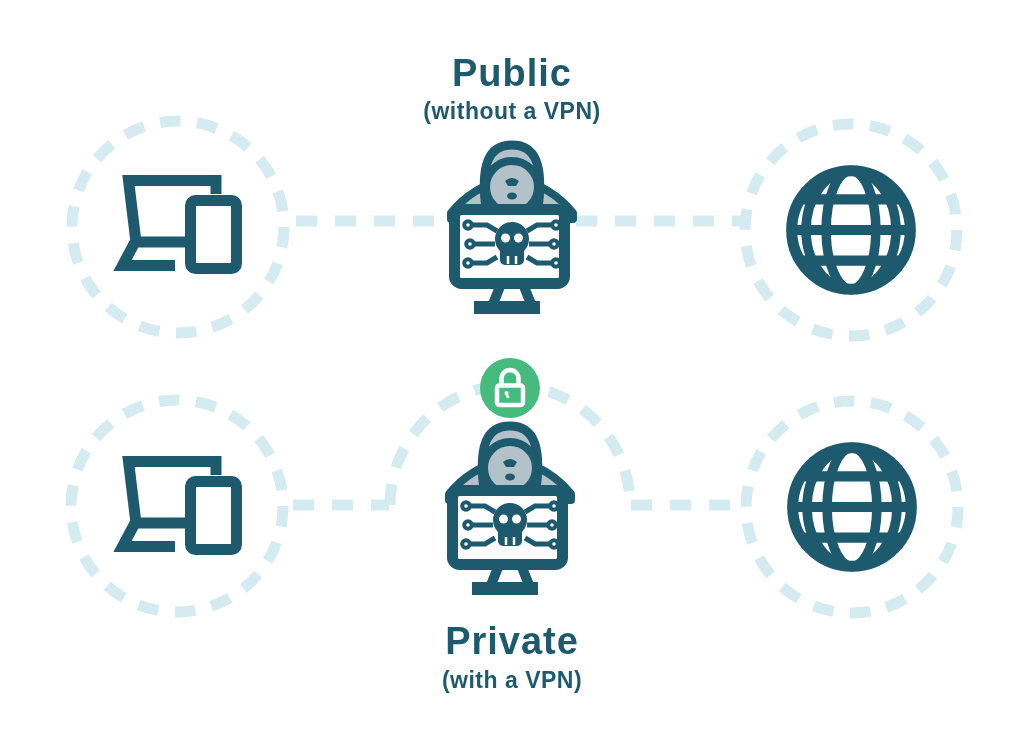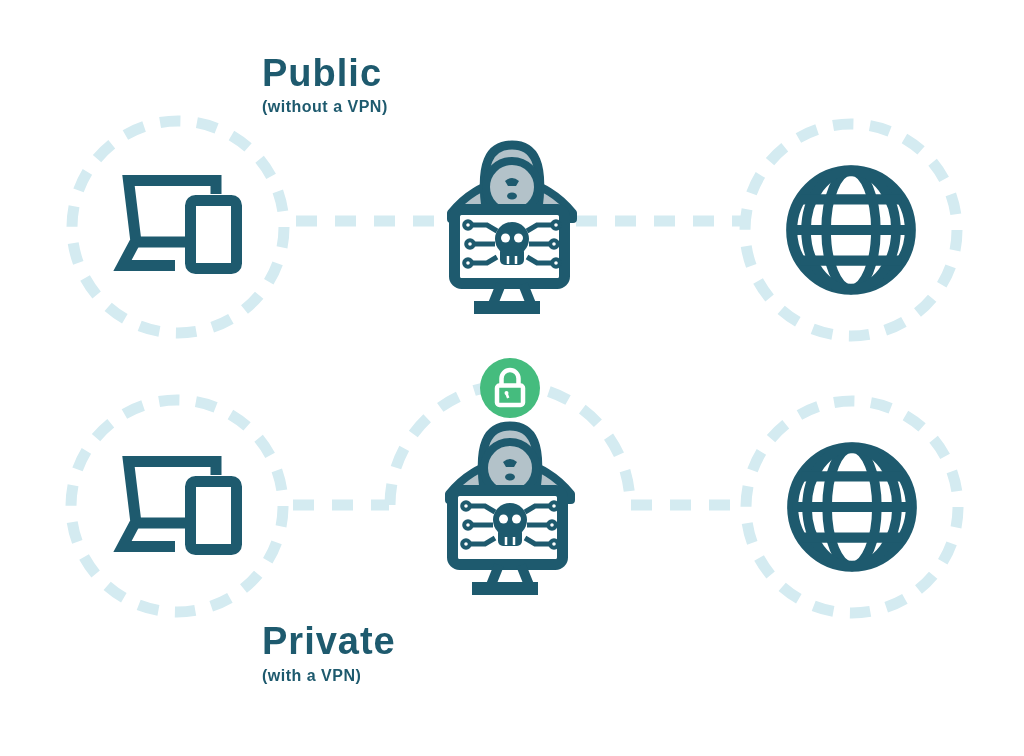--- a/index.html
+++ b/index.html
@@ -33,30 +33,31 @@
   }
   .icon svg{display:block;}
   .badge{
     position:absolute;
     z-index:3;
   }
   .label{
     position:absolute;
     left:262px;
     width:500px;
+    text-align:center;
     color:var(--teal);
     z-index:4;
   }
   .title{
     font-size:38px;
     font-weight:800;
     letter-spacing:1px;
   }
   .subtitle{
-    font-size:16px;
+    font-size:23px;
     font-weight:700;
     letter-spacing:0.5px;
   }
   .defs-holder{position:absolute;width:0;height:0;overflow:hidden;}
 </style>
 </head>
 <body>
 
 <div class="canvas">
 

